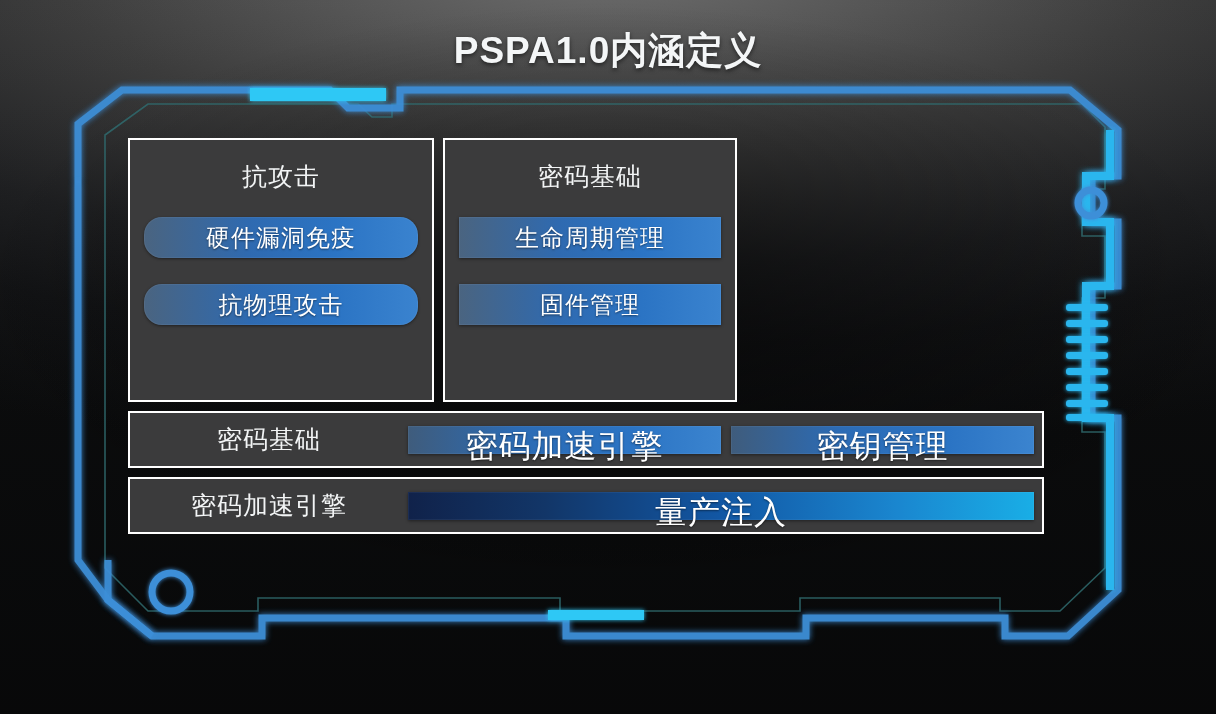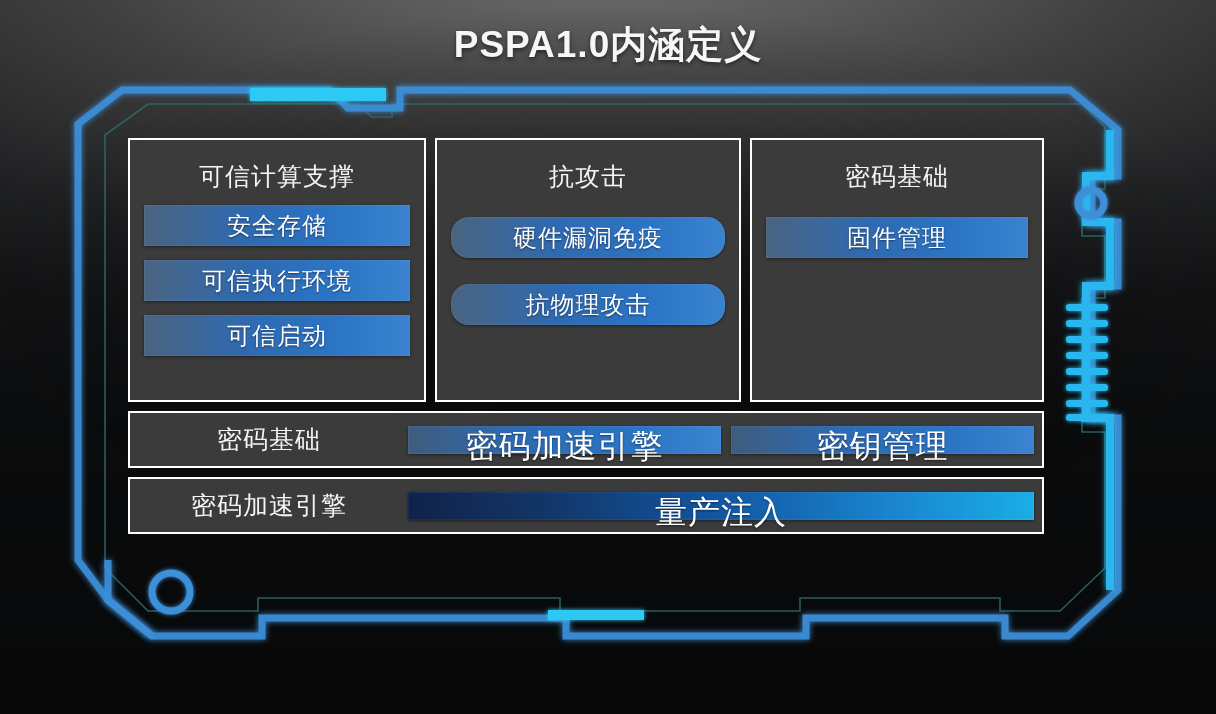--- a/index.html
+++ b/index.html
@@ -18,21 +18,21 @@
   #stage::after{
     content:"";position:absolute;inset:0;pointer-events:none;
     background:
       radial-gradient(ellipse 70% 55% at 50% 42%, rgba(0,0,0,0.55) 0%, rgba(0,0,0,0.22) 45%, rgba(0,0,0,0) 75%),
       linear-gradient(180deg, rgba(255,255,255,0.02) 0%, rgba(0,0,0,0.25) 100%);
     mix-blend-mode:normal;
   }
 
   
   #title{
-    position:absolute;left:0;top:20px;width:1216px;text-align:center;
+    position:absolute;left:0;top:26px;width:1216px;text-align:center;
     font-size:37px;font-weight:bold;color:#f4f6f7;letter-spacing:1px;
     text-shadow:0 2px 4px rgba(0,0,0,0.55);
     z-index:6;
   }
 
   
   #frame{position:absolute;left:0;top:0;width:1216px;height:714px;z-index:2;pointer-events:none;}
 
   
   #content{
@@ -150,35 +150,30 @@
       <rect x="1066" y="384" width="42" height="7" rx="3"></rect>
       <rect x="1066" y="400" width="42" height="7" rx="3"></rect>
       <rect x="1066" y="414" width="42" height="7" rx="3"></rect>
     </g>
   </svg>
 
   <div id="content">
 
     <div class="toprow">
 
-      <div class="panel p1">
-        <div class="panel-title">可信计算支撑</div>
-        <div class="bar">安全存储</div>
-        <div class="bar">可信执行环境</div>
-        <div class="bar">可信启动</div>
-      </div>
 
       <div class="panel p2">
         <div class="panel-title">抗攻击</div>
         <div class="bar">硬件漏洞免疫</div>
         <div class="bar">抗物理攻击</div>
       </div>
 
       <div class="panel p3">
         <div class="panel-title">密码基础</div>
+        <div class="bar">生命周期管理</div>
         <div class="bar">固件管理</div>
       </div>
 
     </div>
 
     <div class="wide-row row4">
       <div class="row-label">密码基础</div>
       <div class="row-bar blue b1">密码加速引擎</div>
       <div class="row-bar blue b2">密钥管理</div>
     </div>

